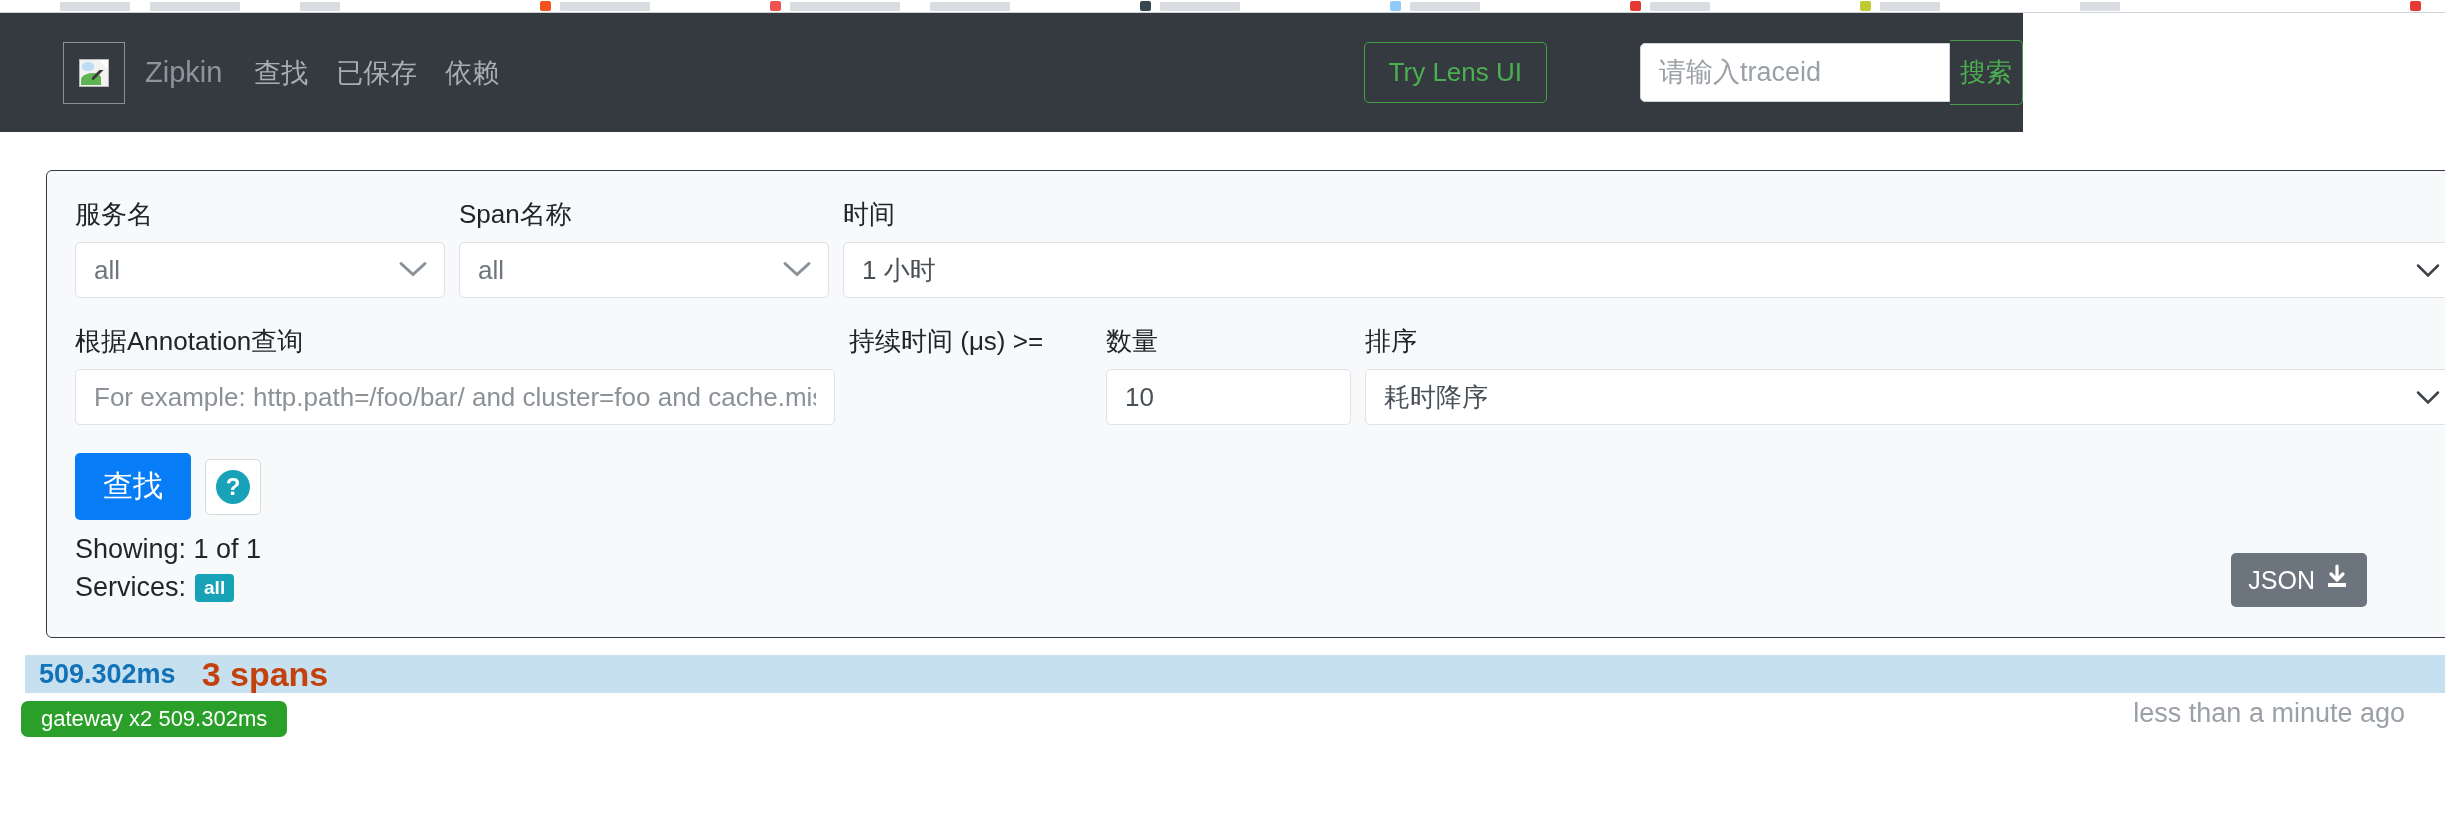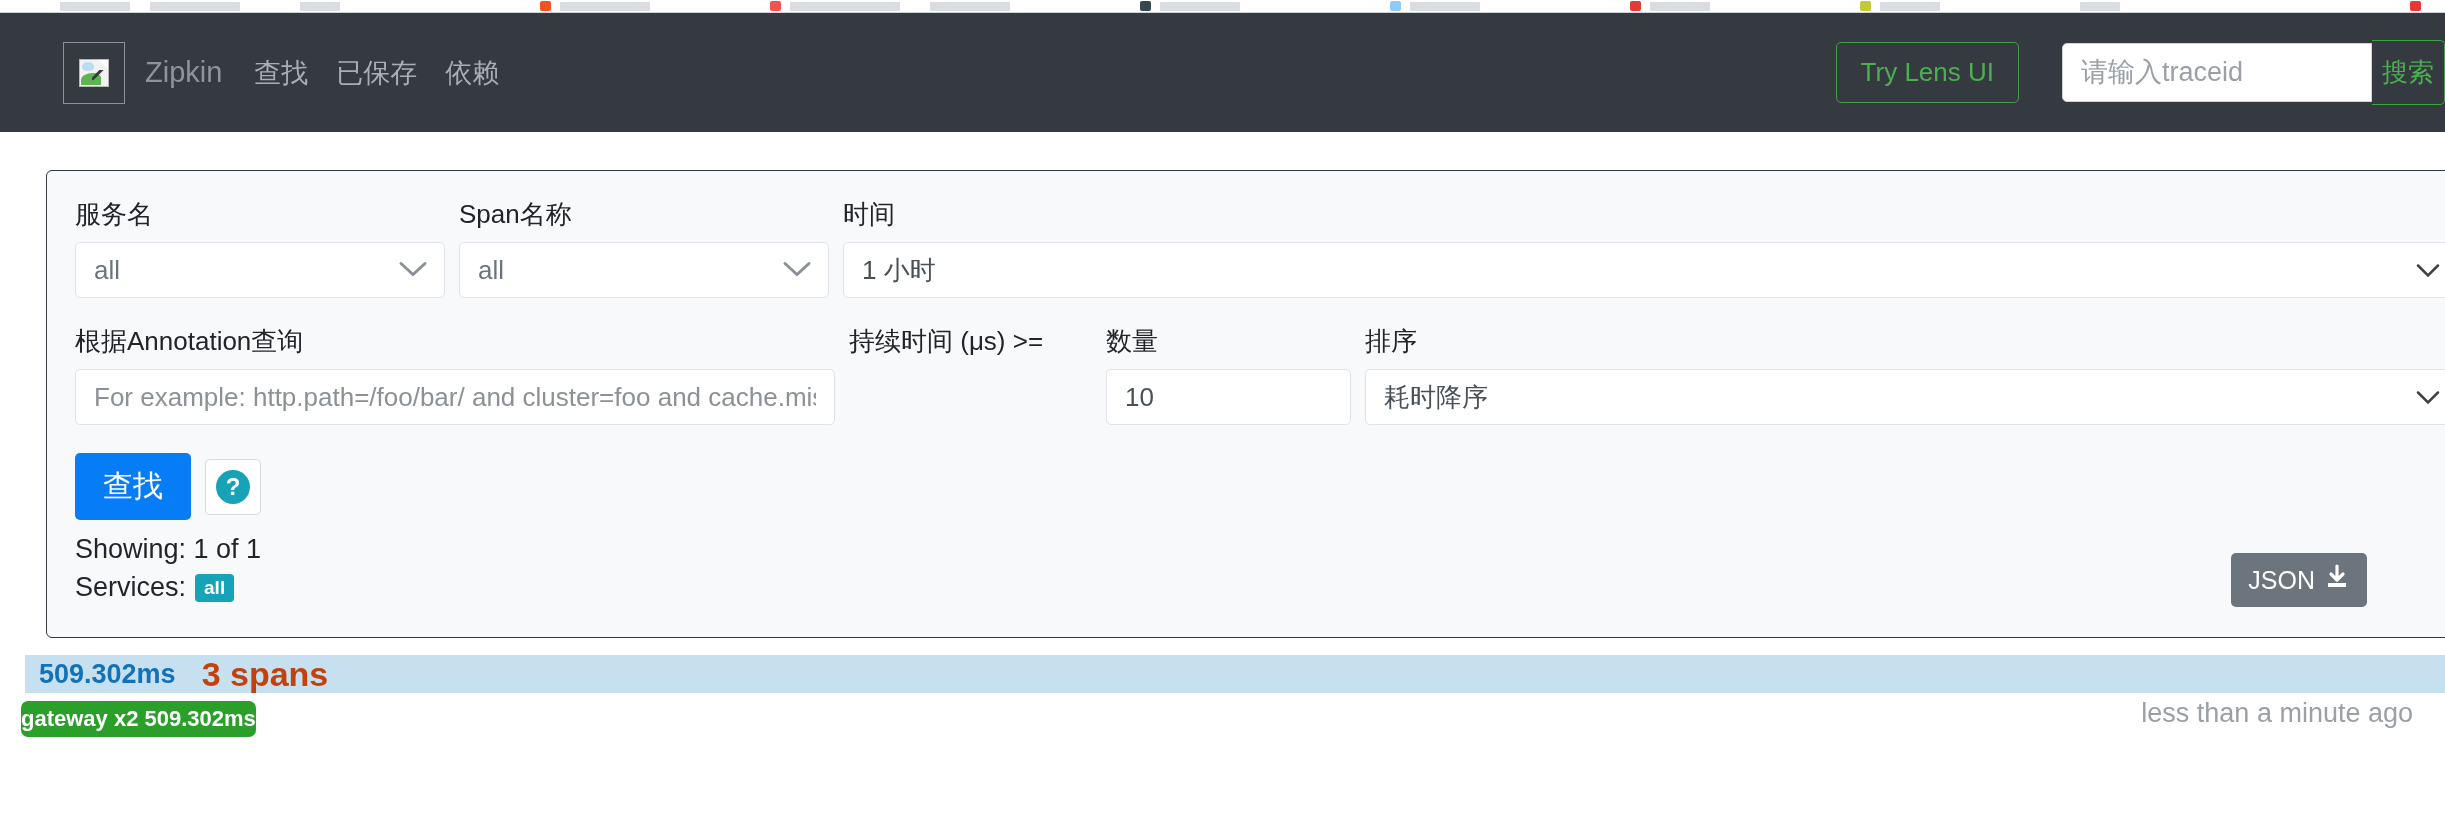--- a/index.html
+++ b/index.html
@@ -23,21 +23,21 @@
     position: absolute; top: 2px;
     height: 9px;
     background: #d9dce0;
     border-radius: 1px;
   }
   .bk-fav { position: absolute; top: 1px; width: 11px; height: 10px; border-radius: 2px; }
 
   
   .header {
     position: absolute; top: 13px; left: 0;
-    width: 2445px; height: 119px;
+    width: 2023px; height: 119px;
     background: #343a40;
     display: flex;
     align-items: center;
   }
   .brand-wrap {
     display: flex; align-items: center;
     margin-left: 63px;
   }
   .logo-box {
     width: 62px; height: 62px;
@@ -118,21 +118,21 @@
     background: transparent;
     font-size: 26px;
     padding: 14px 24px;
     border-radius: 5px;
     white-space: nowrap;
     cursor: pointer;
     font-family: inherit;
   }
   .traceid-input {
     width: 310px;
-    margin-left: 43px;
+    margin-left: 93px;
     font-size: 27px;
     padding: 13px 18px;
     border: 1px solid #ced4da;
     border-radius: 5px 0 0 5px;
     background: #fff;
     color: #495057;
     outline: none;
     font-family: inherit;
   }
   .traceid-input::placeholder { color: #9aa0a6; }
@@ -271,29 +271,29 @@
   .trace-spans { color: #c2410c; font-size: 34px; font-weight: bold; }
   .badges {
     margin-left: 21px;
     margin-top: 8px;
     display: flex; gap: 9px; align-items: center;
   }
   .svc-pill {
     background: #2aa02a;
     color: #ffffff;
     font-size: 22px;
-    font-weight: bold;
-    padding: 5px 0;
+    font-weight: normal;
+    padding: 5px 20px;
     border-radius: 7px;
     white-space: nowrap;
     cursor: pointer;
   }
   .timeago {
     position: absolute;
-    right: 32px; top: 43px;
+    right: 40px; top: 43px;
     color: #9aa0a6;
     font-size: 27px;
     white-space: nowrap;
   }
 </style>
 </head>
 <body>
 
 <div class="browser-strip">
   <div class="bk-item" style="left:60px;width:70px;"></div>

